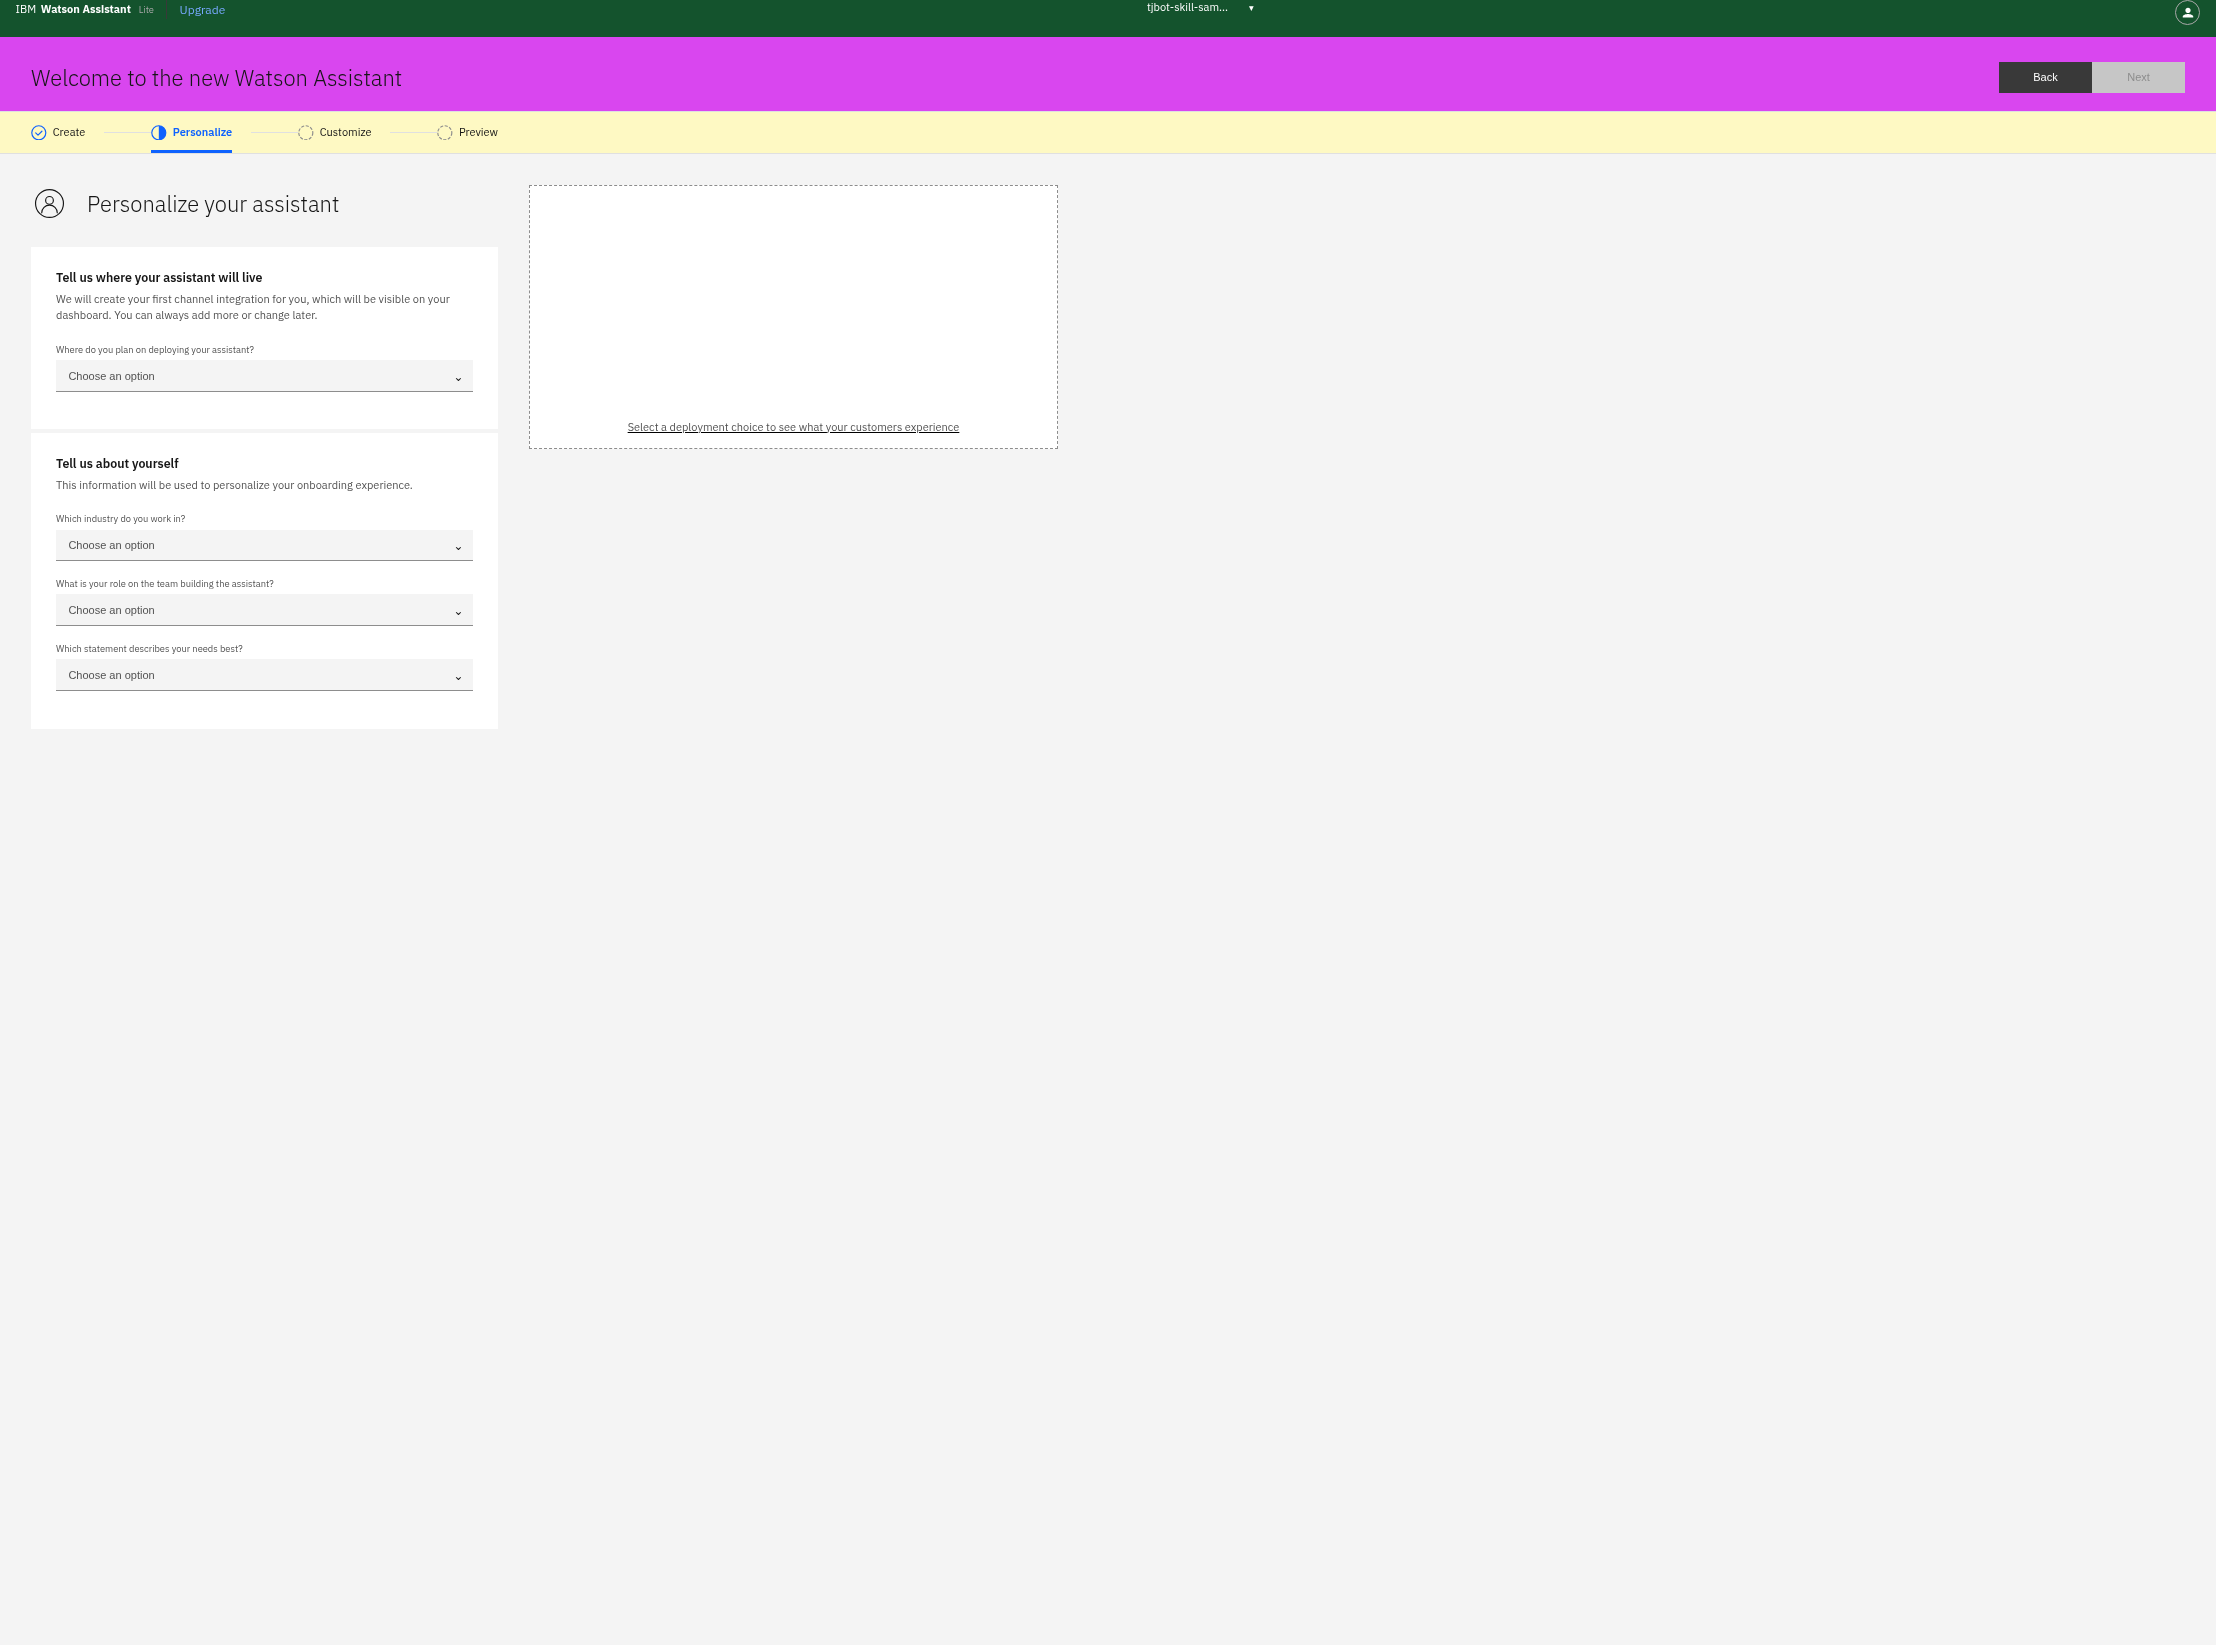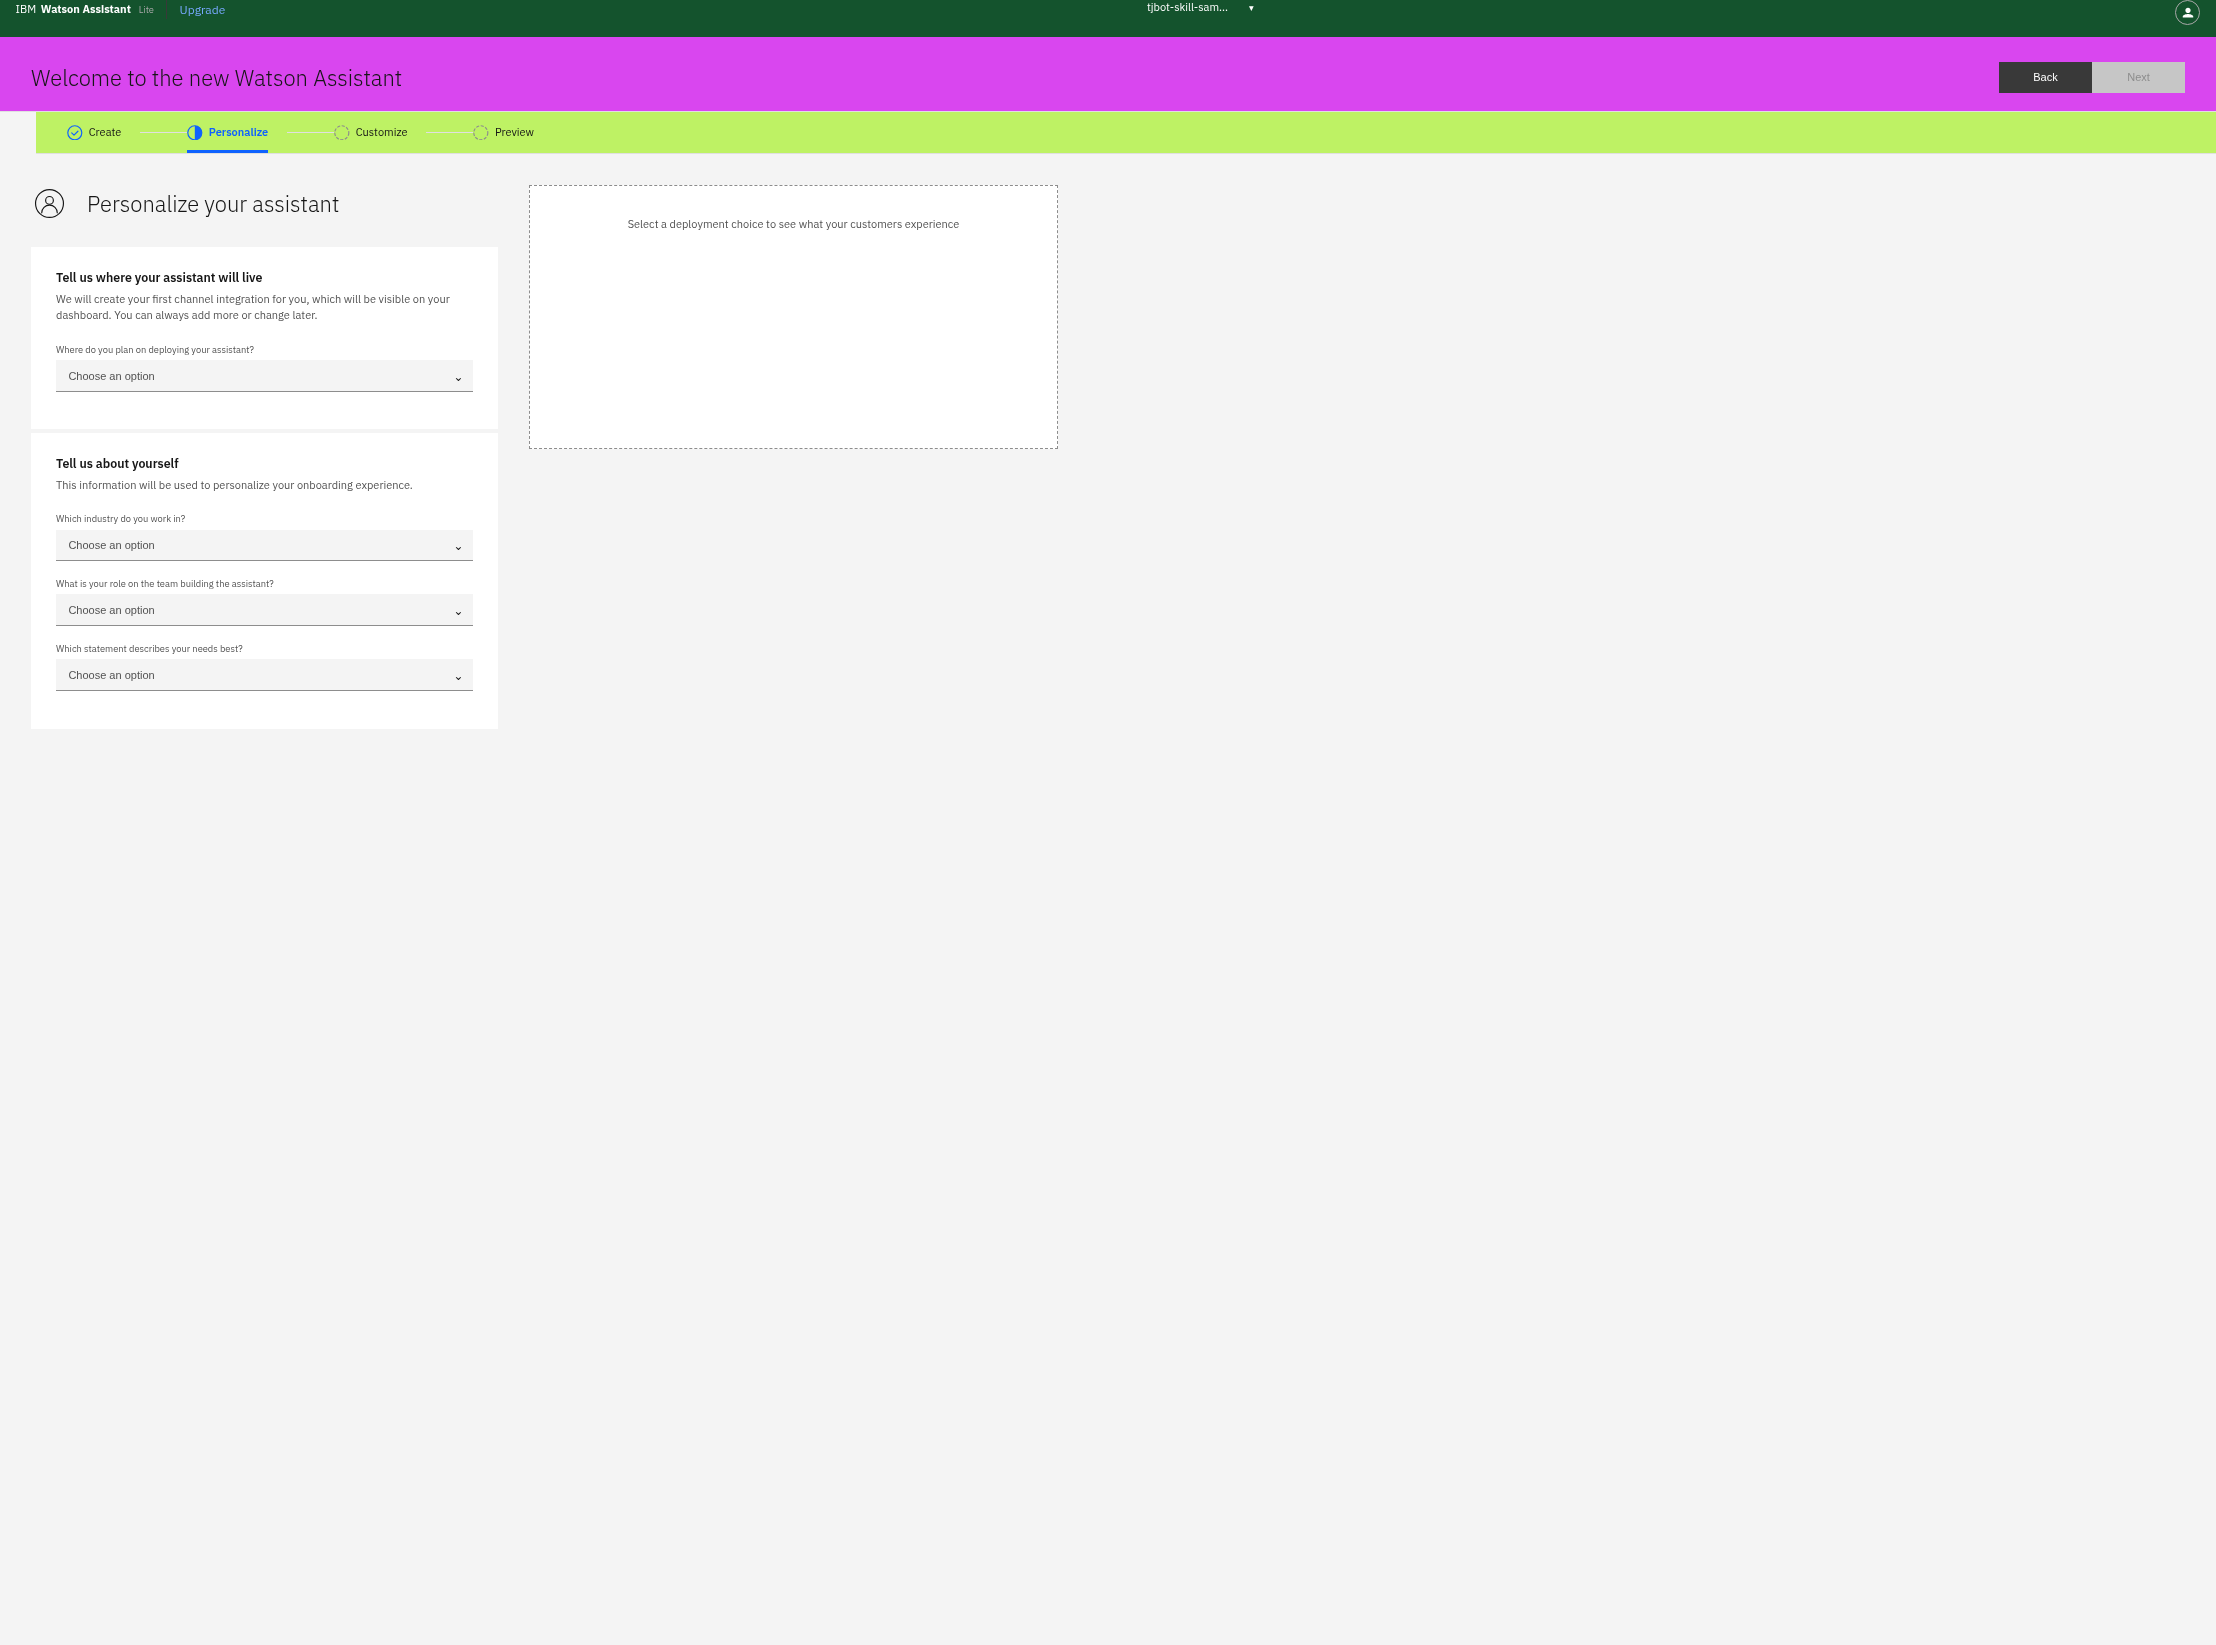--- a/index.html
+++ b/index.html
@@ -150,24 +150,23 @@
       color: #8d8d8d;
       border: none;
       padding: 9.3px 18.7px;
       font-size: 11px;
       cursor: not-allowed;
       min-width: 93px;
     }
 
     
     .progress-steps {
-      background: #bef264;
+      background: #fef9c3;
       padding: 0 31px 0 31px;
       border-bottom: 0.8px solid #e0e0e0;
-      margin-left: 36px;
     }
 
     .steps-row {
       display: flex;
       align-items: center;
       gap: 0;
     }
 
     .step-item {
       display: flex;
@@ -331,23 +330,24 @@
     .right-panel {
       flex: 1;
       min-width: 0;
     }
 
     .preview-box {
       border: 0.8px dashed #8d8d8d;
       background: #fff;
       min-height: 264px;
       display: flex;
-      align-items: flex-start;
+      align-items: flex-end;
       justify-content: center;
-      padding: 31px;
+      padding: 14px;
+      text-decoration: underline;
     }
 
     .preview-placeholder {
       font-size: 11px;
       color: #525252;
       text-align: center;
     }
   </style>
 </head>
 <body>

